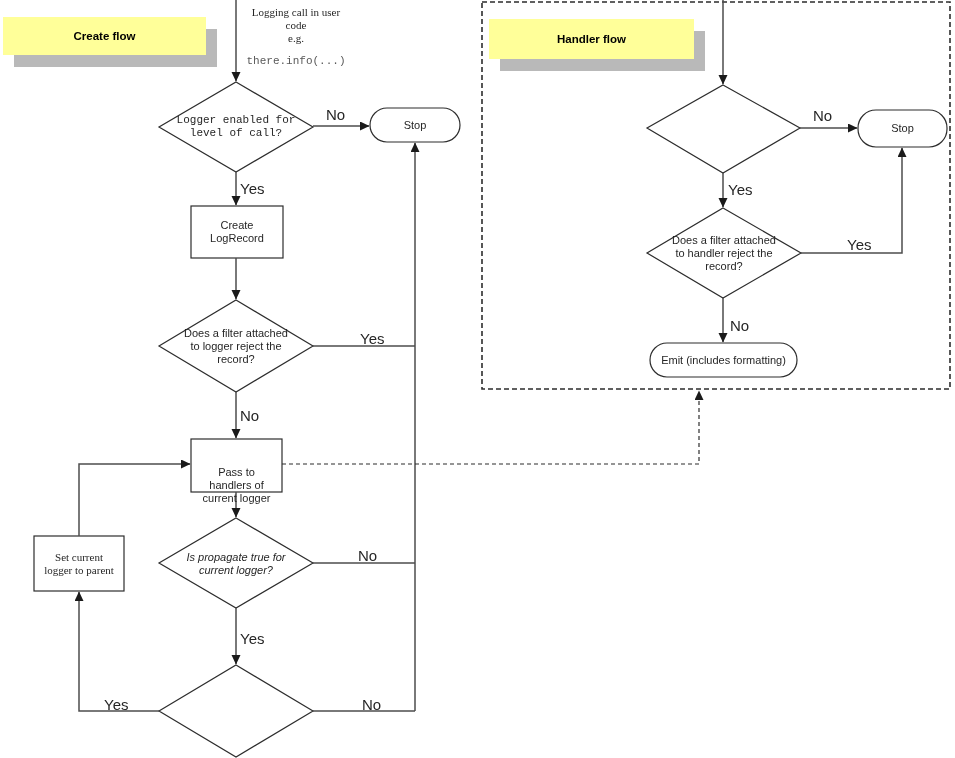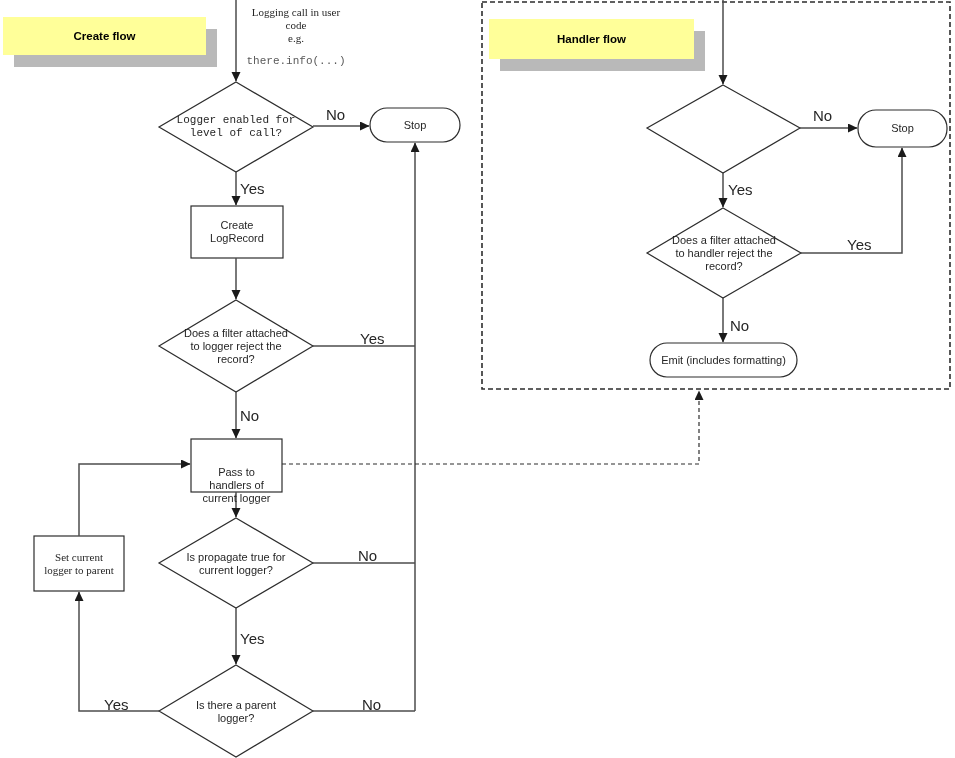--- a/index.html
+++ b/index.html
@@ -116,26 +116,24 @@
 level of call?</div>
   <div class="nlabel" style="left:370px; top:108px; width:90px; height:34px;">Stop</div>
   <div class="nlabel" style="left:191px; top:206px; width:92px; height:52px;">Create
 LogRecord</div>
   <div class="nlabel" style="left:151px; top:326px; width:170px; height:40px;">Does a filter attached
 to logger reject the
 record?</div>
   <div class="nlabel" style="left:191px; top:439px; width:91px; height:53px;margin-top:20px;">Pass to
 handlers of
 current logger</div>
-  <div class="nlabel" style="left:146px; top:550px; width:180px; height:27px;">Is propagate true for
+  <div class="nlabel" style="left:146px; top:550px; width:180px; height:27px;font-style:italic;">Is propagate true for
 current logger?</div>
   <div class="nlabel" style="left:34px; top:536px; width:90px; height:55px;font-family:Liberation Serif, serif;">Set current
 logger to parent</div>
-  <div class="nlabel" style="left:156px; top:698px; width:160px; height:27px;">Is there a parent
-logger?</div>
 
   <div class="elabel" style="left:326px; top:106px;">No</div>
   <div class="elabel" style="left:240px; top:180px;">Yes</div>
   <div class="elabel" style="left:360px; top:330px;">Yes</div>
   <div class="elabel" style="left:240px; top:407px;">No</div>
   <div class="elabel" style="left:358px; top:547px;">No</div>
   <div class="elabel" style="left:240px; top:630px;">Yes</div>
   <div class="elabel" style="left:104px; top:696px;">Yes</div>
   <div class="elabel" style="left:362px; top:696px;">No</div>
 

